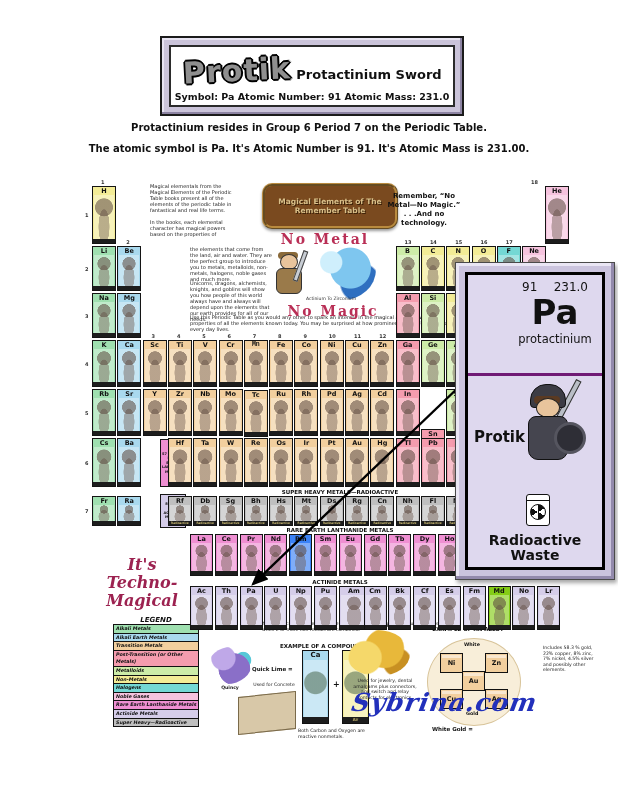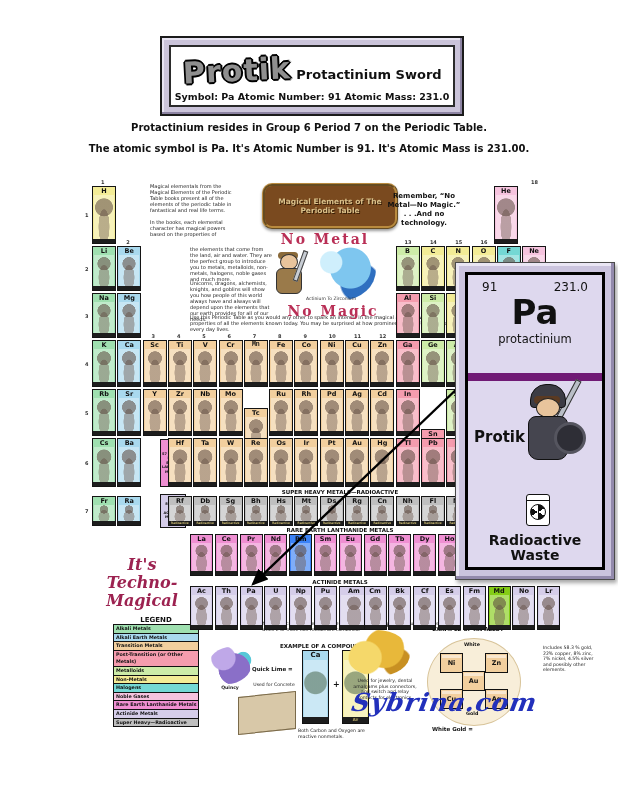--- a/index.html
+++ b/index.html
@@ -39,21 +39,21 @@
       radial-gradient(ellipse at 50% 72%,rgba(110,90,80,.45) 0 38%,rgba(0,0,0,0) 40%),
       rgba(255,255,255,.35);}
   .cell .cap{height:4px;background:#1d1d1d;color:#ffe98a;font-size:3px;line-height:4px;text-align:center;overflow:hidden;}
   .gnum,.pnum{position:absolute;font-size:5px;font-weight:bold;color:#333;}
   .phbox{position:absolute;border:1px solid #141414;box-sizing:border-box;font-size:3.6px;line-height:4.4px;
          font-weight:bold;text-align:center;display:flex;flex-direction:column;justify-content:center;padding:1px;}
   
   .bigcard{left:455px;top:262px;width:158px;height:316px;background:#cbc4de;border:1px solid #4a4a4a;
            box-shadow:inset -3px -3px 0 #938aac,inset 3px 3px 0 #eae6f4,2px 3px 4px rgba(0,0,0,.35);z-index:30;}
   .bigcard .panel{position:absolute;left:9px;top:9px;right:9px;bottom:9px;border:3px solid #000;background:#ded8ee;}
-  .bc-top{position:absolute;left:0;right:0;top:0;height:98px;border-bottom:8px solid #701a75;}
+  .bc-top{position:absolute;left:0;right:0;top:0;height:98px;border-bottom:3px solid #701a75;padding-left:40px;}
   .bc-nums{display:flex;justify-content:space-between;padding:5px 14px 0 14px;font-size:12px;}
   .bc-sym{text-align:center;font-size:34px;font-weight:bold;line-height:36px;}
   .bc-name{text-align:center;font-size:11.5px;margin-top:2px;}
   .bc-bot{position:absolute;left:0;right:0;top:101px;bottom:0;}
   .bc-protik{position:absolute;left:6px;top:52px;font-size:15px;font-weight:bold;}
   .bc-waste{position:absolute;left:0;right:0;bottom:4px;font-size:14px;line-height:15px;font-weight:bold;text-align:center;}
   .barrel{position:absolute;left:58px;top:118px;width:22px;height:30px;background:#fff;border:1.5px solid #111;border-radius:3px;}
   .barrel:before{content:"";position:absolute;left:0;right:0;top:5px;border-top:1.5px solid #111;}
   .barrel:after{content:"";position:absolute;left:3px;top:9px;width:14px;height:14px;border-radius:50%;
      background:conic-gradient(#111 0 60deg,#fff 60deg 120deg,#111 120deg 180deg,#fff 180deg 240deg,#111 240deg 300deg,#fff 300deg 360deg);
@@ -126,21 +126,21 @@
 <div class="abs intro-line" style="top:122px;">Protactinium resides in Group 6 Period 7 on the Periodic Table.</div>
 <div class="abs intro-line" style="top:143px;">The atomic symbol is Pa. It's Atomic Number is 91. It's Atomic Mass is 231.00.</div>
 
 <div class="abs para" style="left:150px;top:183px;width:86px;">Magical elementals from the Magical Elements of the Periodic Table books present all of the elements of the periodic table in fantastical and real life terms.</div>
 <div class="abs para" style="left:150px;top:219px;width:86px;">In the books, each elemental character has magical powers based on the properties of</div>
 <div class="abs para" style="left:190px;top:246px;width:82px;">the elements that come from the land, air and water. They are the perfect group to introduce you to metals, metalloids, non-metals, halogens, noble gases and much more.</div>
 <div class="abs para" style="left:190px;top:280px;width:82px;">Unicorns, dragons, alchemists, knights, and goblins will show you how people of this world always have and always will depend upon the elements that our earth provides for all of our needs.</div>
 <div class="abs para" style="left:190px;top:314px;width:268px;">Use this Periodic Table as you would any other to spark an interest in the magical and real world properties of all the elements known today. You may be surprised at how prominently they feature in our every day lives.</div>
 
 <div class="abs banner">
-  <span>Magical Elements of The Periodic Table</span>
+  <span>Magical Elements of The Remember Table</span>
 </div>
 
 <div class="abs remember">
   <span>Remember, “No Metal—No Magic.”</span><br>
   <span>. . .And no technology.</span>
 </div>
 
 <div class="abs redtxt nometal">No Metal</div>
 <div class="abs sm-knight">
   <div class="c"></div>
@@ -170,21 +170,21 @@
   <span>89 Thru 103</span>
   <span>ACTINIDE METALS</span>
 </div>
 
 <div id="cells">
     <div class="cell" style="left: 92px; top: 186px; width: 24px; height: 58px; background: rgb(243, 236, 150); z-index: 1;">
       <div class="sym">H</div>
       <div class="art"></div>
       <div class="cap"></div>
     </div>
-    <div class="cell" style="left: 494px; top: 186px; width: 24px; height: 58px; background: rgb(246, 195, 222); z-index: 1;">
+    <div class="cell" style="left: 545px; top: 186px; width: 24px; height: 58px; background: rgb(246, 195, 222); z-index: 1;">
       <div class="sym">He</div>
       <div class="art"></div>
       <div class="cap"></div>
     </div>
     <div class="cell" style="left: 92px; top: 246px; width: 24px; height: 45px; background: rgb(159, 224, 176); z-index: 1;">
       <div class="sym">Li</div>
       <div class="art"></div>
       <div class="cap"></div>
     </div>
     <div class="cell" style="left: 117.3px; top: 246px; width: 24px; height: 45px; background: rgb(169, 217, 238); z-index: 1;">
@@ -375,21 +375,21 @@
     <div class="cell" style="left: 193.2px; top: 389px; width: 24px; height: 47px; background: rgb(242, 207, 158); z-index: 1;">
       <div class="sym">Nb</div>
       <div class="art"></div>
       <div class="cap"></div>
     </div>
     <div class="cell" style="left: 218.5px; top: 389px; width: 24px; height: 47px; background: rgb(242, 207, 158); z-index: 1;">
       <div class="sym">Mo</div>
       <div class="art"></div>
       <div class="cap"></div>
     </div>
-    <div class="cell" style="left: 243.8px; top: 408px; width: 24px; height: 47px; background: rgb(242, 207, 158); z-index: 1;">
+    <div class="cell" style="left: 243.8px; top: 390px; width: 24px; height: 47px; background: rgb(242, 207, 158); z-index: 1;">
       <div class="sym">Tc</div>
       <div class="art"></div>
       <div class="cap"></div>
     </div>
     <div class="cell" style="left: 269.1px; top: 389px; width: 24px; height: 47px; background: rgb(242, 207, 158); z-index: 1;">
       <div class="sym">Ru</div>
       <div class="art"></div>
       <div class="cap"></div>
     </div>
     <div class="cell" style="left: 294.4px; top: 389px; width: 24px; height: 47px; background: rgb(242, 207, 158); z-index: 1;">
@@ -818,21 +818,21 @@
       <div class="bc-protik">Protik</div>
       <div class="barrel"></div>
       <div class="bc-waste">
         <span>Radioactive</span><br>
         <span>Waste</span>
       </div>
     </div>
   </div>
 </div>
 
-<div class="abs" style="left:113px;top:616px;width:86px;">
+<div class="abs" style="left:113px;top:616px;width:86px;font-style:italic;">
   <div class="legend-title">LEGEND</div>
   <div id="legend-rows" style="border-top:1px solid #111;">
       <div class="legend-row" style="background: rgb(159, 224, 176);">Alkali Metals</div>
       <div class="legend-row" style="background: rgb(169, 217, 238);">Alkali Earth Metals</div>
       <div class="legend-row" style="background: rgb(242, 207, 158);">Transition Metals</div>
       <div class="legend-row" style="background: rgb(245, 156, 174);">Post-Transition (or Other Metals)</div>
       <div class="legend-row" style="background: rgb(205, 236, 168);">Metalloids</div>
       <div class="legend-row" style="background: rgb(243, 236, 150);">Non-Metals</div>
       <div class="legend-row" style="background: rgb(116, 216, 212);">Halogens</div>
       <div class="legend-row" style="background: rgb(246, 195, 222);">Noble Gases</div>

